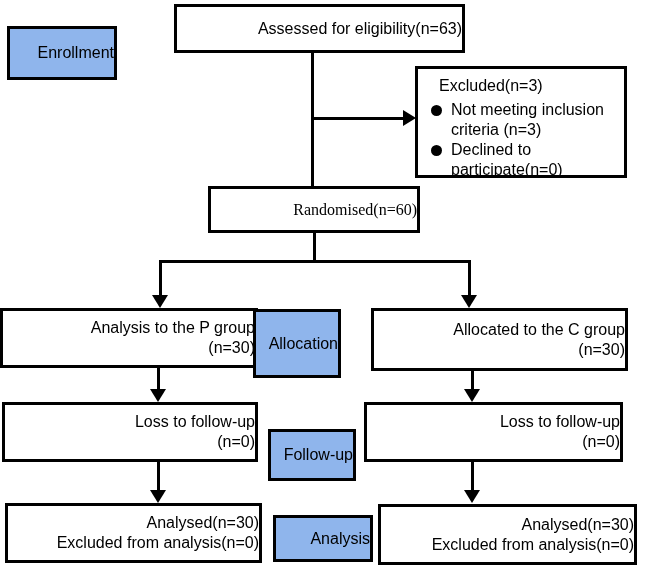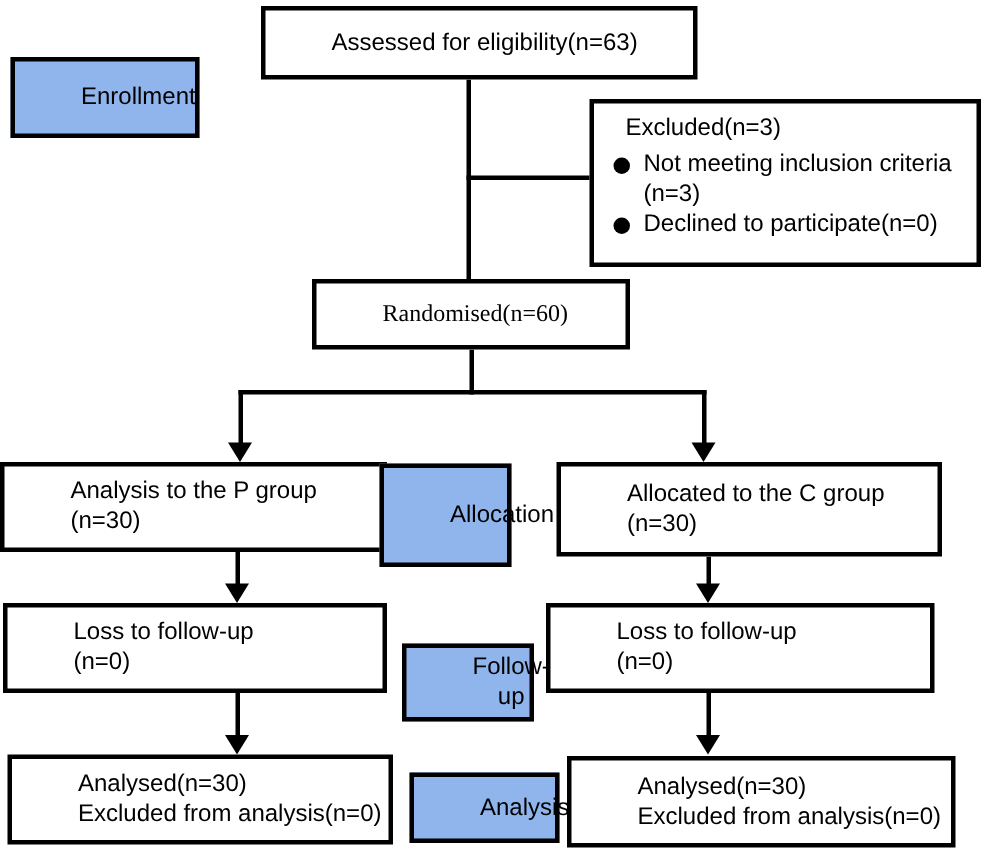--- a/index.html
+++ b/index.html
@@ -13,25 +13,24 @@
     overflow: hidden;
   }
   .box {
     position: absolute;
     background: #ffffff;
     border: 3px solid #000000;
     box-sizing: border-box;
     display: flex;
     flex-direction: column;
     justify-content: center;
-    align-items: flex-start;
+    align-items: flex-end;
     text-align: center;
     font-size: 16px;
     line-height: 20px;
-    padding-left: 44px;
   }
   .stage {
     background: #8FB5EC;
   }
   .excluded-box {
     justify-content: flex-start;
     align-items: stretch;
     text-align: left;
     padding: 7px 4px 4px 12px;
   }
@@ -84,25 +83,25 @@
 
   <div class="vline" style="left:471px; top:371px; width:3px; height:19px;"></div>
   <div class="arrow-down" style="left:464px; top:389px;"></div>
   <div class="vline" style="left:471px; top:462px; width:3px; height:28px;"></div>
   <div class="arrow-down" style="left:464px; top:490px;"></div>
 
   <div class="box" style="left:174px; top:4px; width:291px; height:49px;">
     <span>Assessed for eligibility(n=63)</span>
   </div>
 
-  <div class="box stage" style="left:7px; top:38px; width:126px; height:54px;">
+  <div class="box stage" style="left:7px; top:26px; width:110px; height:54px;">
     <span>Enrollment</span>
   </div>
 
-  <div class="box excluded-box" style="left:393px; top:66px; width:261px; height:112px;">
+  <div class="box excluded-box" style="left:415px; top:66px; width:212px; height:112px;">
     <div class="excluded-title">Excluded(n=3)</div>
     <div class="bullet-row">
       <span class="bullet-dot"></span>
       <span class="bullet-text">Not meeting inclusion criteria (n=3)</span>
     </div>
     <div class="bullet-row">
       <span class="bullet-dot"></span>
       <span class="bullet-text">Declined to participate(n=0)</span>
     </div>
   </div>

